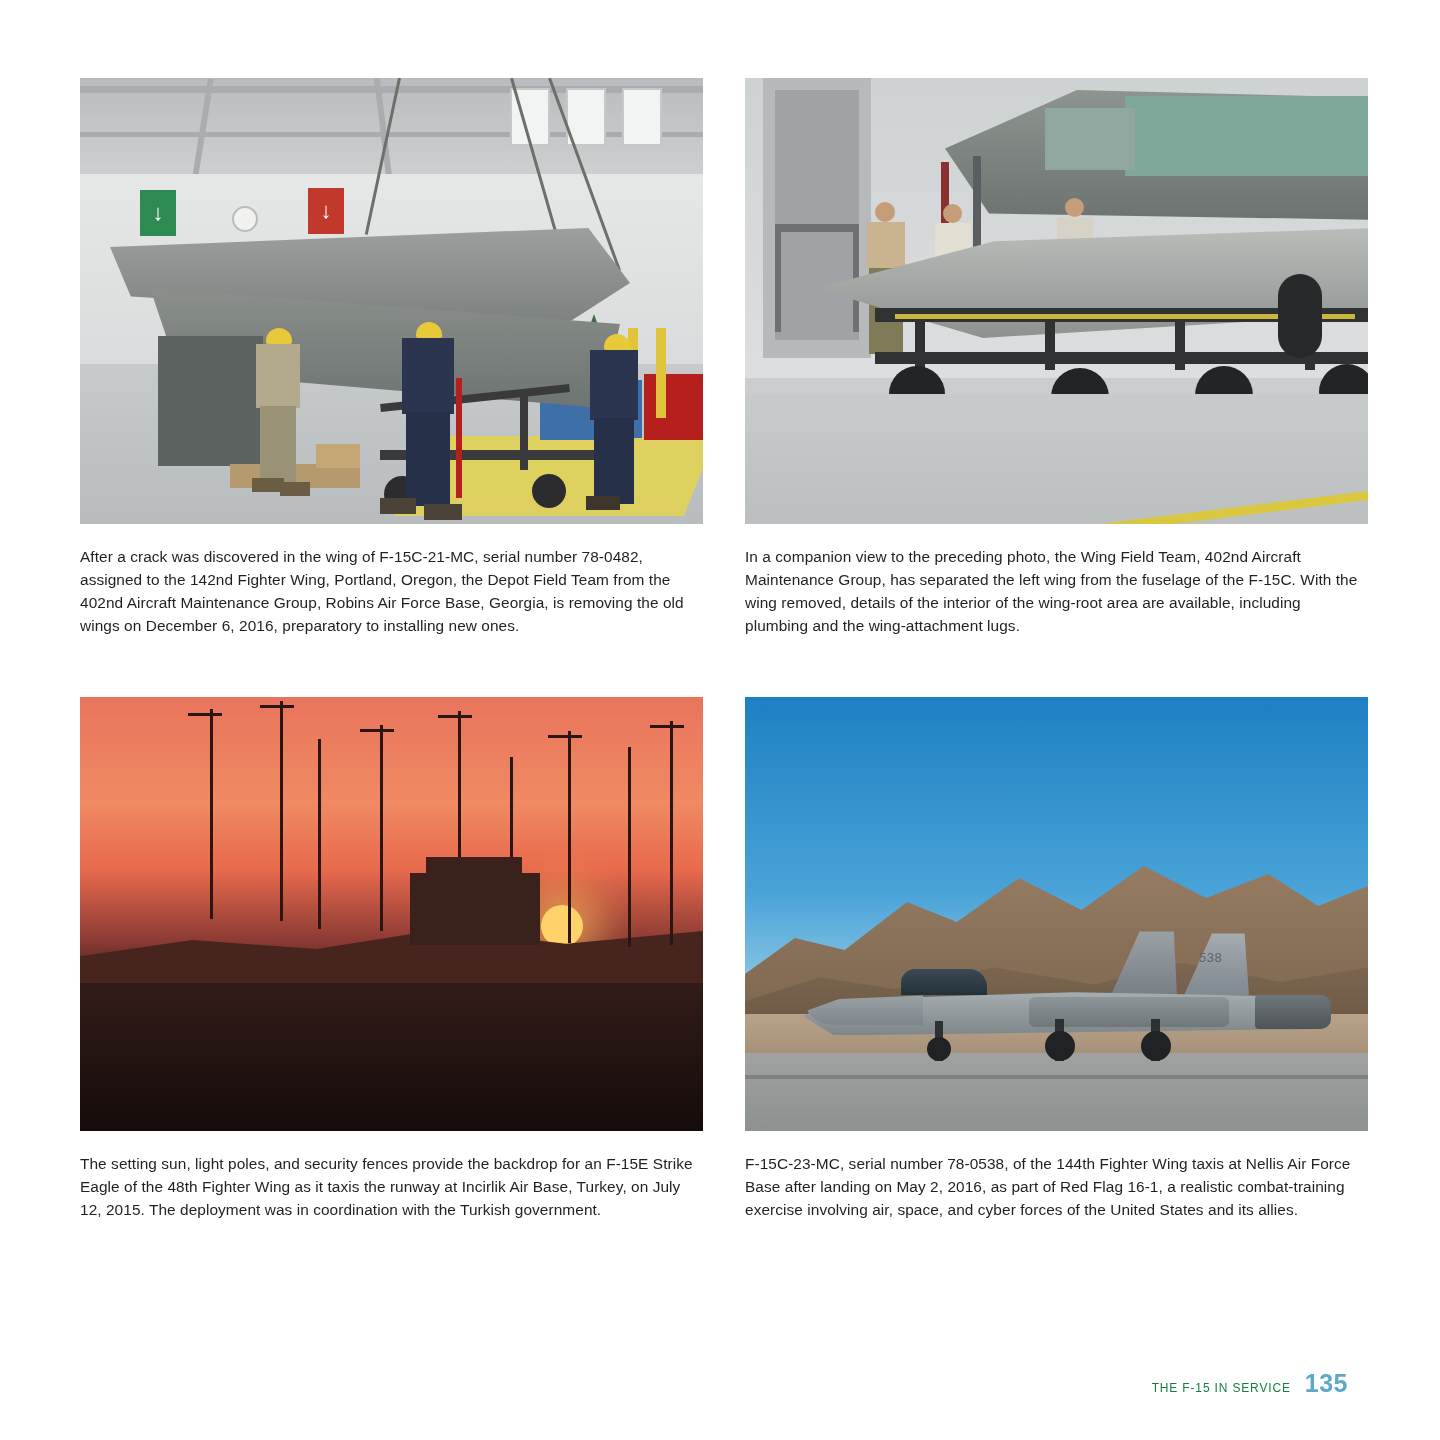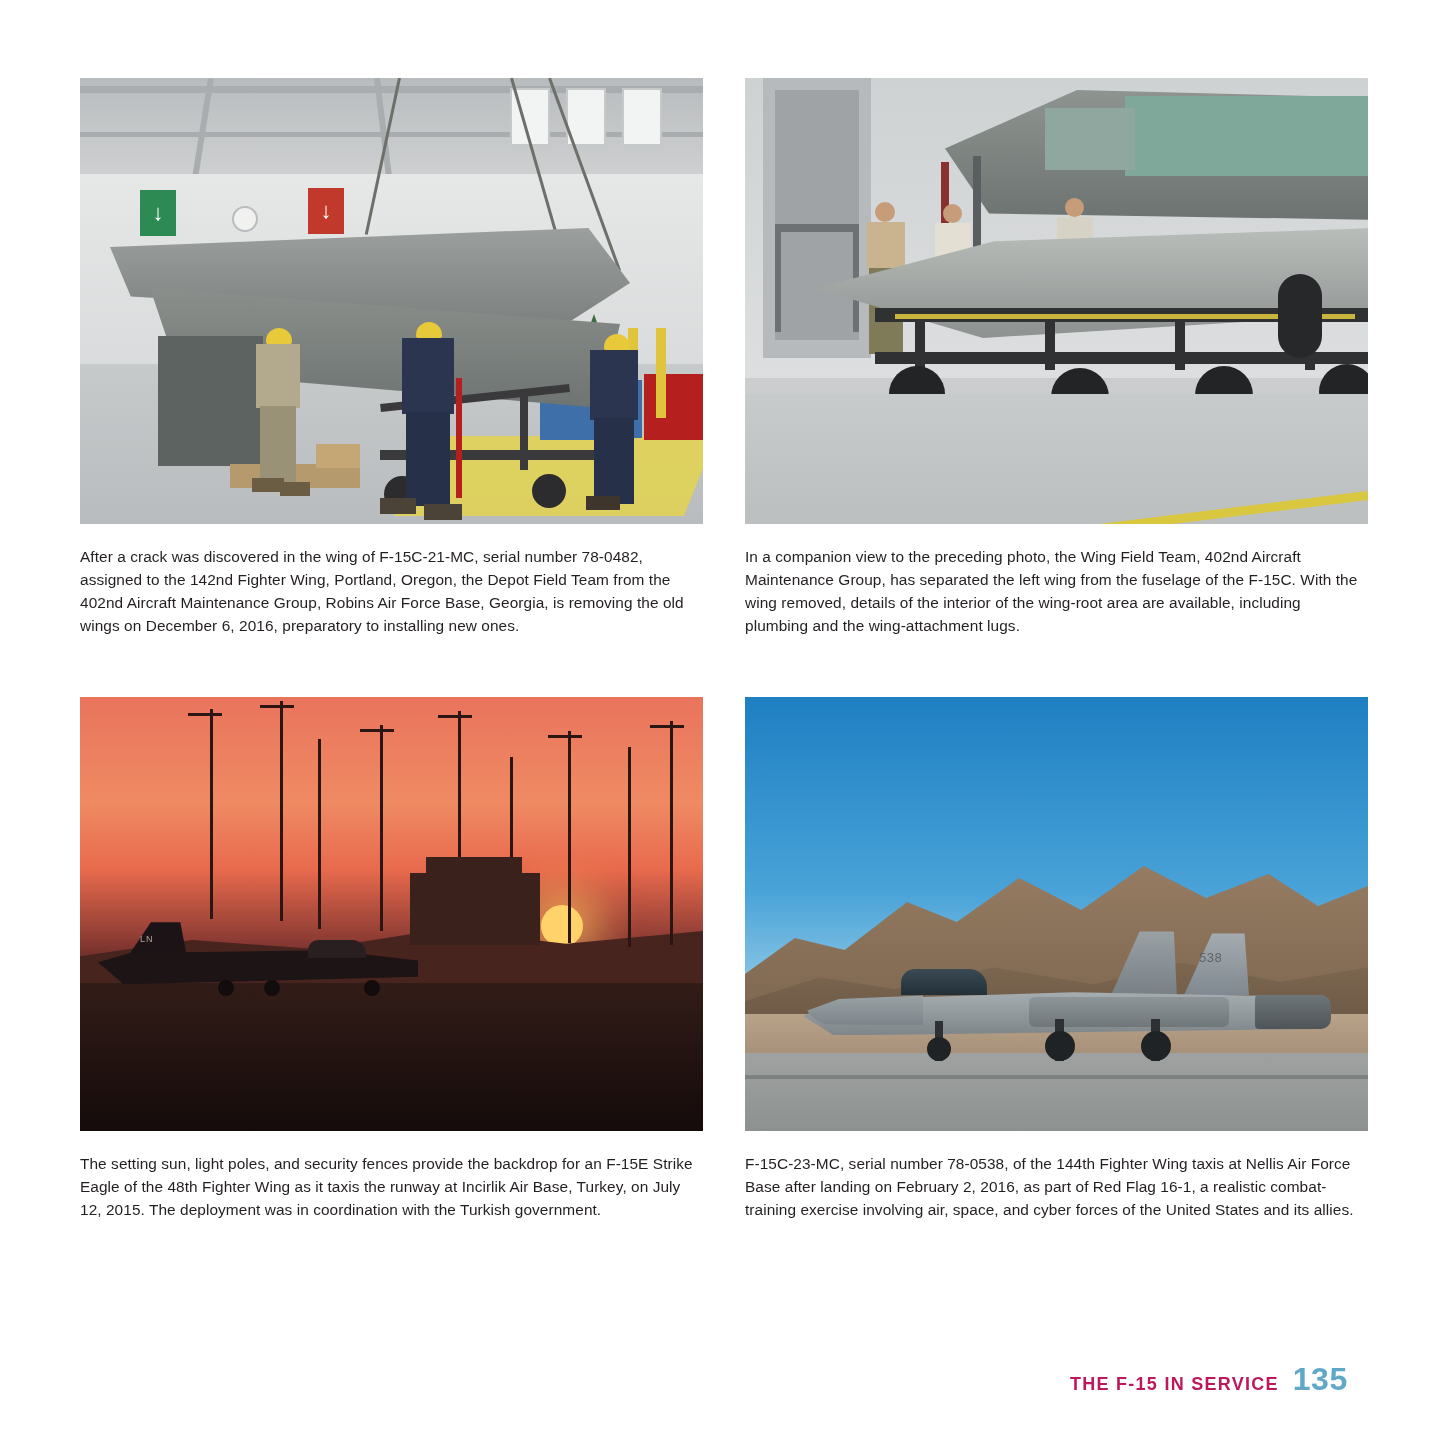--- a/index.html
+++ b/index.html
@@ -48,27 +48,27 @@
 
   .footer {
     position: absolute;
     right: 92px;
     bottom: 42px;
     display: flex;
     align-items: baseline;
     gap: 14px;
   }
   .footer-title {
-    font-size: 18px;
-    font-weight: bold;
+    font-size: 12px;
+    font-weight: normal;
     letter-spacing: 0.07em;
-    color: #be185d;
+    color: #15803d;
   }
   .footer-page {
-    font-size: 32px;
+    font-size: 25px;
     font-weight: bold;
     color: #5fa8c8;
     letter-spacing: 0.02em;
     text-align: center;
   }
 
   
   .p1 { background: linear-gradient(#d8dadb, #c8cacb); }
   .p1 .ceiling {
     position: absolute; left: 0; top: 0; width: 100%; height: 120px;
@@ -475,29 +475,20 @@
           <div class="pole" style="left:430px;top:60px;height:182px;"></div>
           <div class="pole" style="left:488px;top:34px;height:212px;"></div>
           <div class="polearm" style="left:468px;top:38px;"></div>
           <div class="pole" style="left:548px;top:50px;height:200px;"></div>
           <div class="pole" style="left:590px;top:24px;height:224px;"></div>
           <div class="polearm" style="left:570px;top:28px;"></div>
           <div class="bldg" style="left:330px;top:176px;width:130px;height:72px;"></div>
           <div class="bldg" style="left:346px;top:160px;width:96px;height:20px;"></div>
           <div class="strip"></div>
           <div class="ground"></div>
-          <div class="jet">
-            <div class="jet-tail"></div>
-            <div class="jet-body"></div>
-            <div class="jet-canopy"></div>
-            <div class="jet-gear" style="left:120px;"></div>
-            <div class="jet-gear" style="left:166px;"></div>
-            <div class="jet-gear" style="left:266px;"></div>
-            <div class="tailcode">LN</div>
-          </div>
         </div>
         <div class="caption">The setting sun, light poles, and security fences provide the backdrop for an F-15E Strike Eagle of the 48th Fighter Wing as it taxis the runway at Incirlik Air Base, Turkey, on July 12, 2015. The deployment was in coordination with the Turkish government.</div>
       </div>
 
       <div class="cell">
         <div class="figure fig-tall2 p4">
           <div class="mtn"></div>
           <div class="mtn2"></div>
           <div class="desert"></div>
           <div class="ramp"></div>
@@ -513,21 +504,21 @@
             <div class="f-nose"></div>
             <div class="f-canopy"></div>
             <div class="f-gear" style="left:132px;bottom:0;width:8px;height:40px;"></div>
             <div class="f-tire" style="left:124px;width:24px;height:24px;"></div>
             <div class="f-gear" style="left:252px;bottom:0;width:9px;height:42px;"></div>
             <div class="f-tire" style="left:242px;width:30px;height:30px;"></div>
             <div class="f-gear" style="left:348px;bottom:0;width:9px;height:42px;"></div>
             <div class="f-tire" style="left:338px;width:30px;height:30px;"></div>
           </div>
         </div>
-        <div class="caption">F-15C-23-MC, serial number 78-0538, of the 144th Fighter Wing taxis at Nellis Air Force Base after landing on February 2, 2016, as part of Red Flag 16-1, a realistic combat-training exercise involving air, space, and cyber forces of the United States and its allies.</div>
+        <div class="caption">F-15C-23-MC, serial number 78-0538, of the 144th Fighter Wing taxis at Nellis Air Force Base after landing on May 2, 2016, as part of Red Flag 16-1, a realistic combat-training exercise involving air, space, and cyber forces of the United States and its allies.</div>
       </div>
 
     </div>
   </div>
 
   <div class="footer">
     <div class="footer-title">THE F-15 IN SERVICE</div>
     <div class="footer-page">135</div>
   </div>
 

